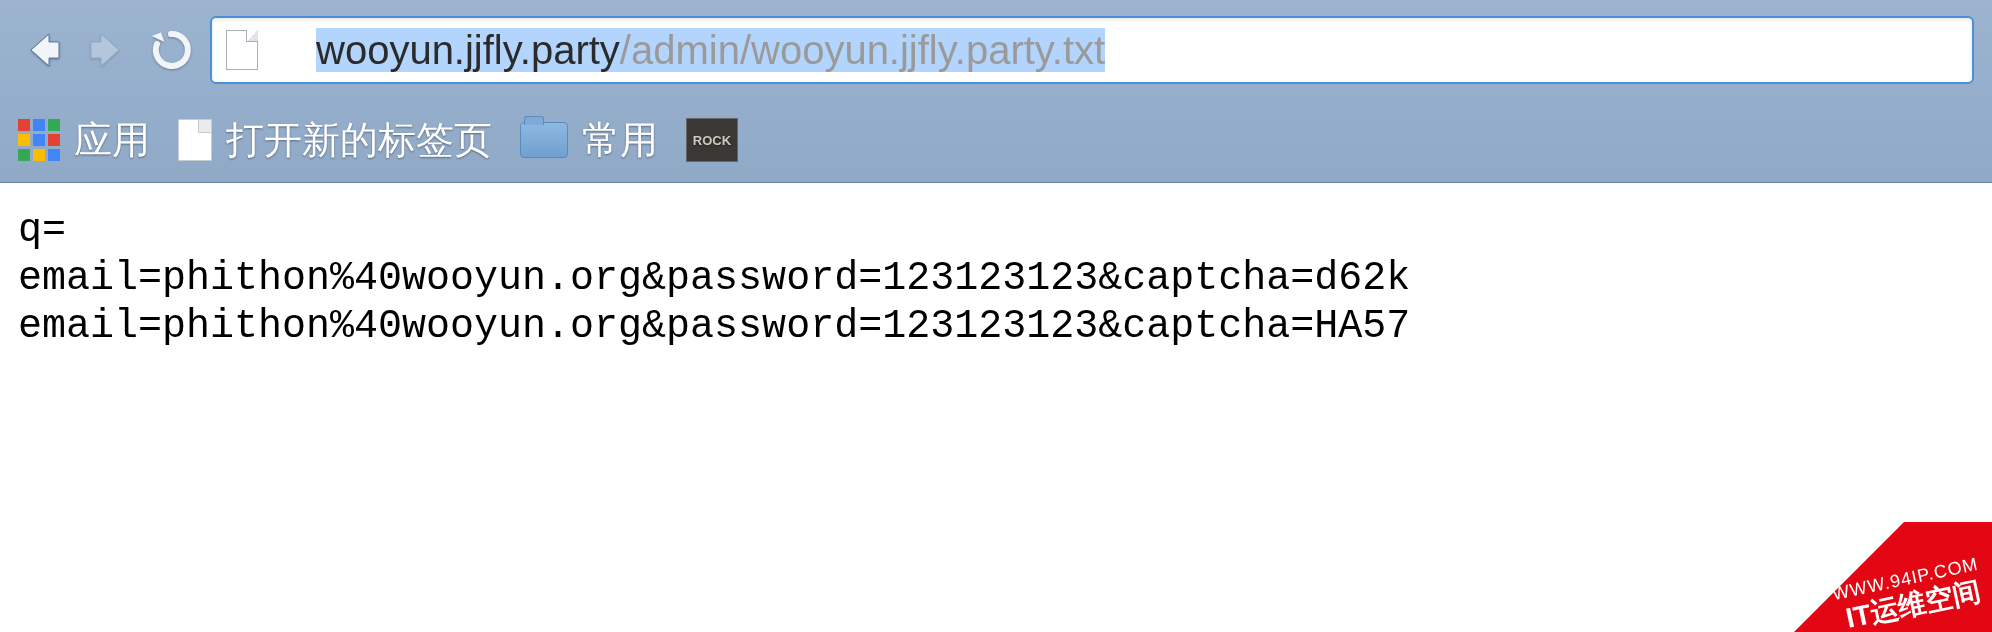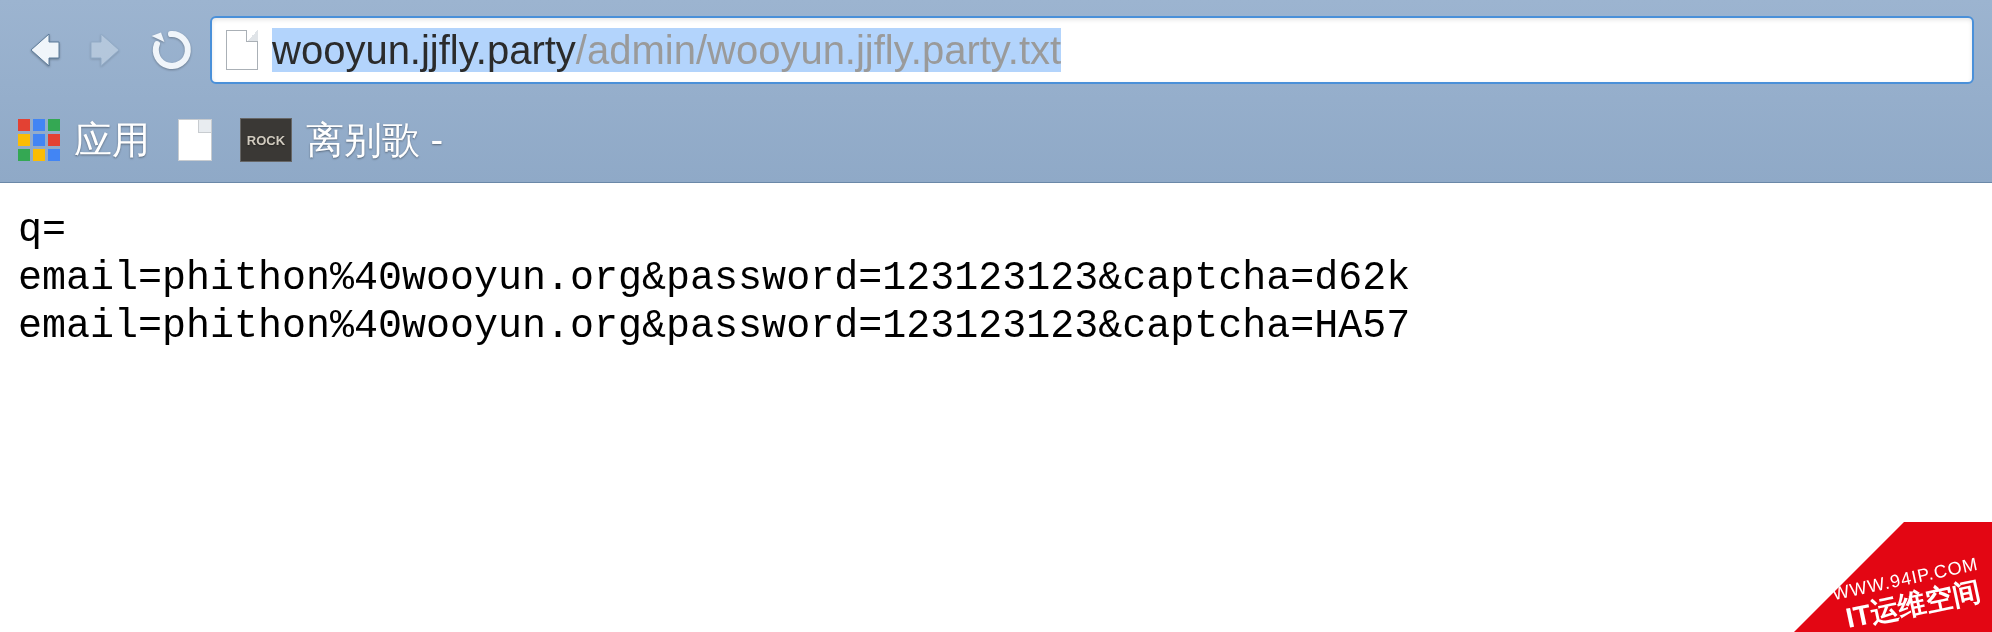--- a/index.html
+++ b/index.html
@@ -73,20 +73,21 @@
       height: 12px;
       background: linear-gradient(135deg, #ffffff 50%, #e0e4e8 50%);
       border-left: 1px solid #aab0b6;
       border-bottom: 1px solid #aab0b6;
     }
     .url-text {
       font-size: 40px;
       font-family: Arial, sans-serif;
       white-space: nowrap;
       overflow: hidden;
+      margin-left: 44px;
     }
     .url-host {
       color: #2b2b2b;
       background: #b3d4fc;
     }
     .url-path {
       color: #9a9a9a;
       background: #b3d4fc;
     }
     .bookmarks-row {
@@ -267,29 +268,33 @@
           <span></span>
           <span></span>
           <span></span>
           <span></span>
       </div>
       <span>应用</span>
     </div>
 
     <div class="bm-item">
       <div class="doc-icon"></div>
-    </div>
-
-
-
+      <span>打开新的标签页</span>
+    </div>
+
+
+
+    <div class="bm-item">
+      <div class="folder-icon"></div>
+      <span>常用</span>
+    </div>
 
 
     <div class="bm-item">
       <div class="avatar-icon">ROCK</div>
-      <span>离别歌 -</span>
     </div>
   </div>
 </div>
 
 <div class="page-body"><span>q=</span>
 <span>email=phithon%40wooyun.org&amp;password=123123123&amp;captcha=d62k</span>
 <span>email=phithon%40wooyun.org&amp;password=123123123&amp;captcha=HA57</span></div>
 
 <div class="watermark">
   <div class="watermark-tri"></div>

